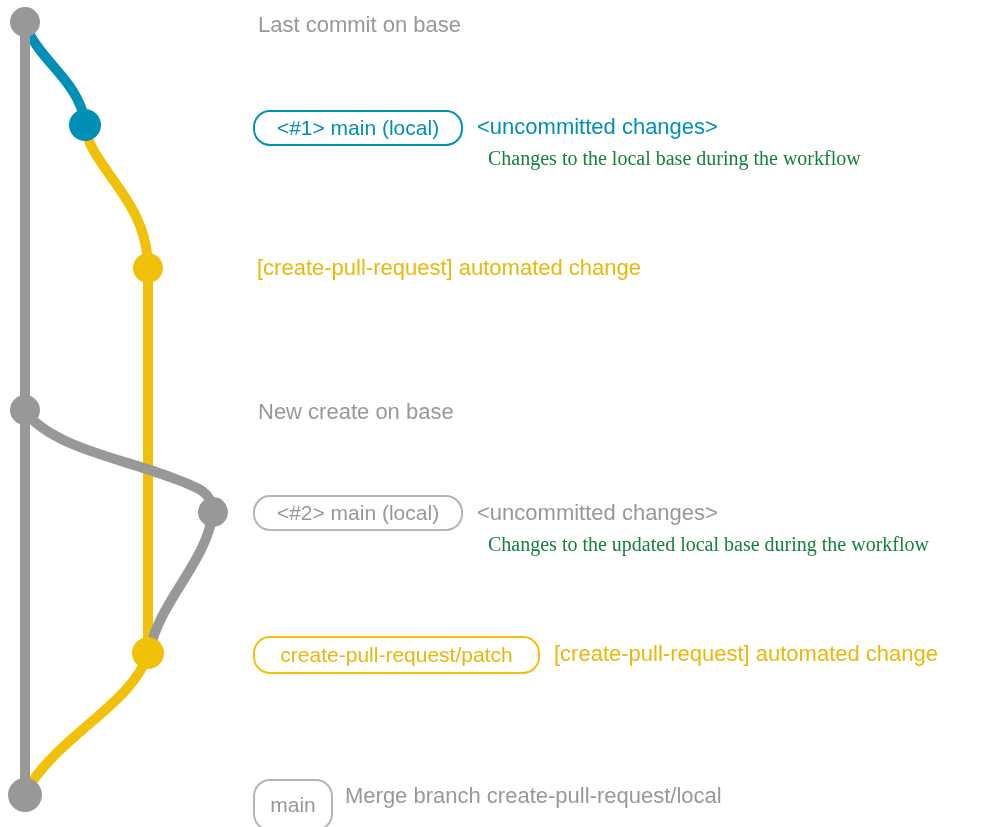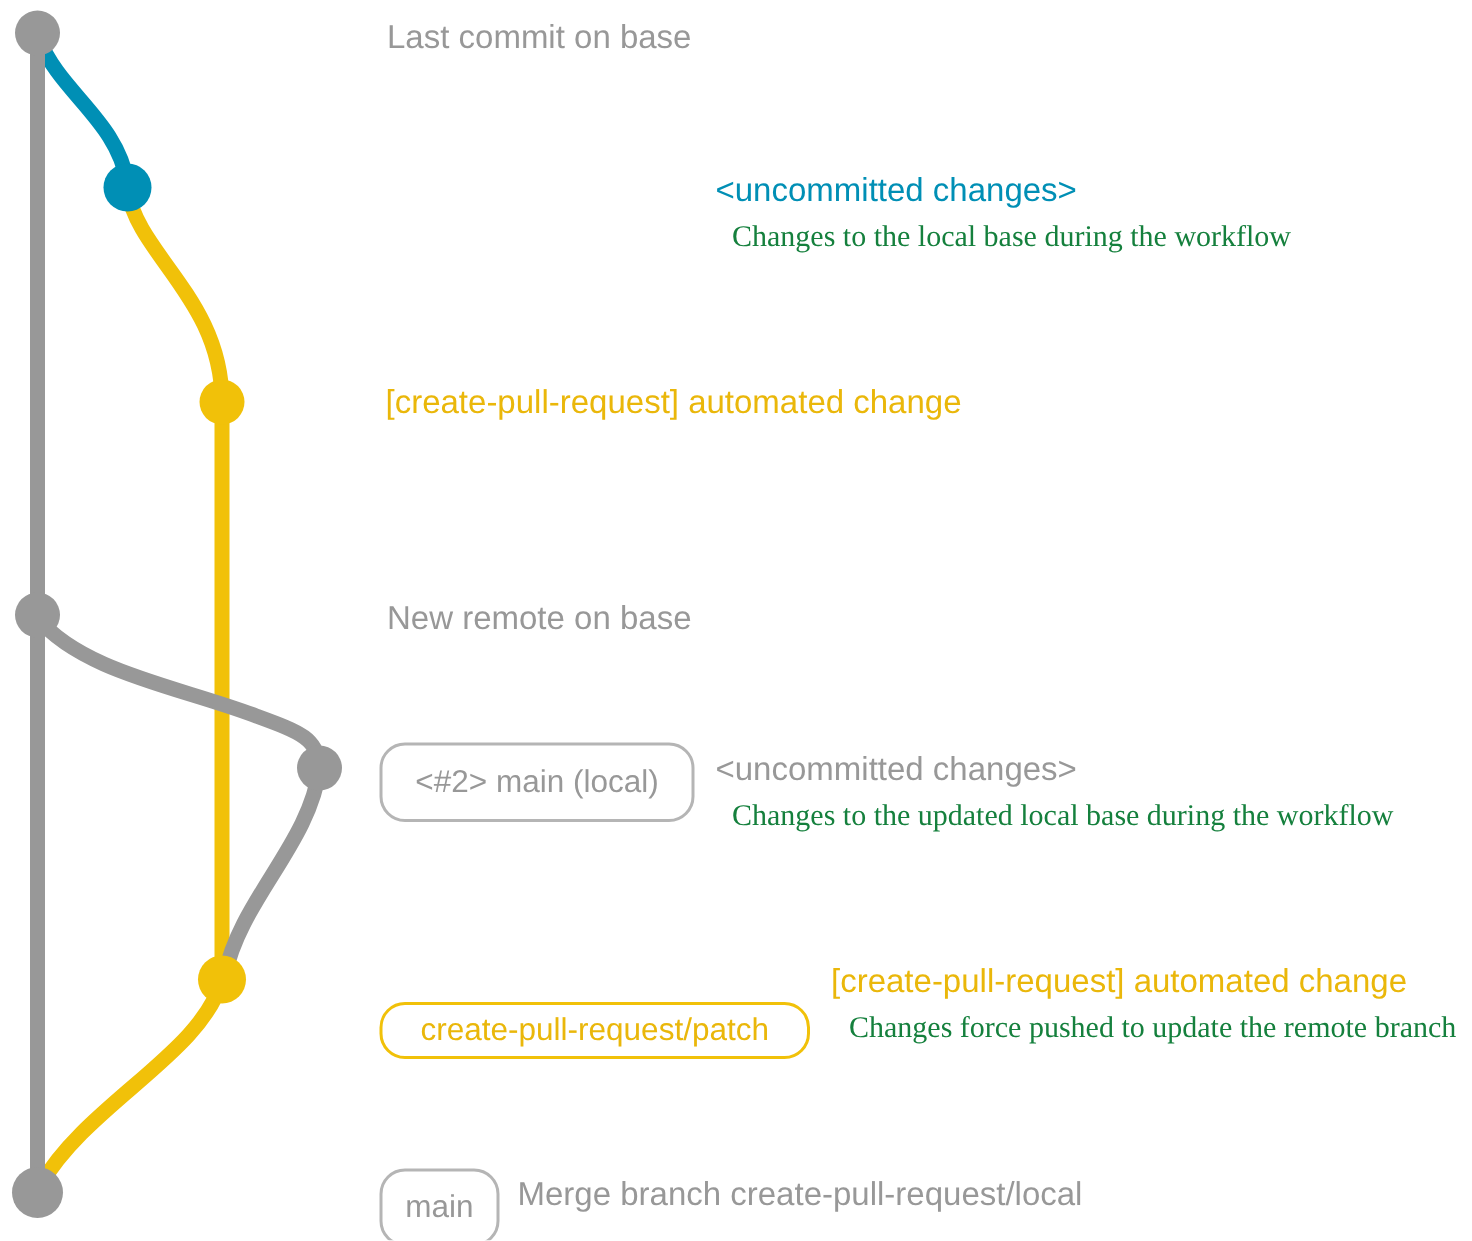--- a/index.html
+++ b/index.html
@@ -32,24 +32,24 @@
   .badge-yellow{border:2px solid #f1c109;color:#eab70a;}
 
   
   .t-last   {left:258px;top:12px;}
   .badge1   {left:253px;top:110px;width:210px;height:36px;}
   .t-unc1   {left:477px;top:114px;}
   .t-note1  {left:488px;top:146px;}
   .t-auto1  {left:257px;top:255px;}
   .t-note2  {left:270px;top:288px;}
   .t-new    {left:258px;top:399px;}
-  .badge2   {left:253px;top:495px;width:210px;height:53px;}
+  .badge2   {left:253px;top:495px;width:210px;height:36px;}
   .t-unc2   {left:477px;top:500px;}
   .t-note3  {left:488px;top:532px;}
-  .badge3   {left:253px;top:636px;width:287px;height:38px;margin-top:32px;}
+  .badge3   {left:253px;top:636px;width:287px;height:38px;}
   .t-auto2  {left:554px;top:641px;}
   .t-note4  {left:566px;top:673px;}
   .badge4   {left:253px;top:779px;width:80px;height:52px;}
   .t-merge  {left:345px;top:783px;}
 </style>
 </head>
 <body>
 
 <div class="canvas">
 
@@ -67,37 +67,39 @@
     <circle cx="85" cy="125" r="16" fill="#008fb5"></circle>
     <circle cx="148" cy="268" r="15" fill="#f1c109"></circle>
     <circle cx="25" cy="410" r="15" fill="#989898"></circle>
     <circle cx="213" cy="512" r="15" fill="#989898"></circle>
     <circle cx="148" cy="653" r="16" fill="#f1c109"></circle>
     <circle cx="25" cy="795" r="17" fill="#989898"></circle>
   </svg>
 
   <div class="txt sans msg c-gray t-last">Last commit on base</div>
 
+  <div class="badge badge-blue badge1">
+    <span>&lt;#1&gt; main (local)</span>
+  </div>
   <div class="txt sans msg c-blue t-unc1">&lt;uncommitted changes&gt;</div>
   <div class="txt serif note t-note1">Changes to the local base during the workflow</div>
 
   <div class="txt sans msg c-yellow t-auto1">[create-pull-request] automated change</div>
 
-  <div class="txt sans msg c-gray t-new">New remote on base</div>
+  <div class="txt sans msg c-gray t-new">New create on base</div>
 
   <div class="badge badge-gray badge2">
     <span>&lt;#2&gt; main (local)</span>
   </div>
   <div class="txt sans msg c-gray t-unc2">&lt;uncommitted changes&gt;</div>
   <div class="txt serif note t-note3">Changes to the updated local base during the workflow</div>
 
   <div class="badge badge-yellow badge3">
     <span>create-pull-request/patch</span>
   </div>
   <div class="txt sans msg c-yellow t-auto2">[create-pull-request] automated change</div>
-  <div class="txt serif note t-note4">Changes force pushed to update the remote branch</div>
 
   <div class="badge badge-gray badge4">
     <span>main</span>
   </div>
   <div class="txt sans msg c-gray t-merge">Merge branch create-pull-request/local</div>
 
 </div>
 
 </body></html>

